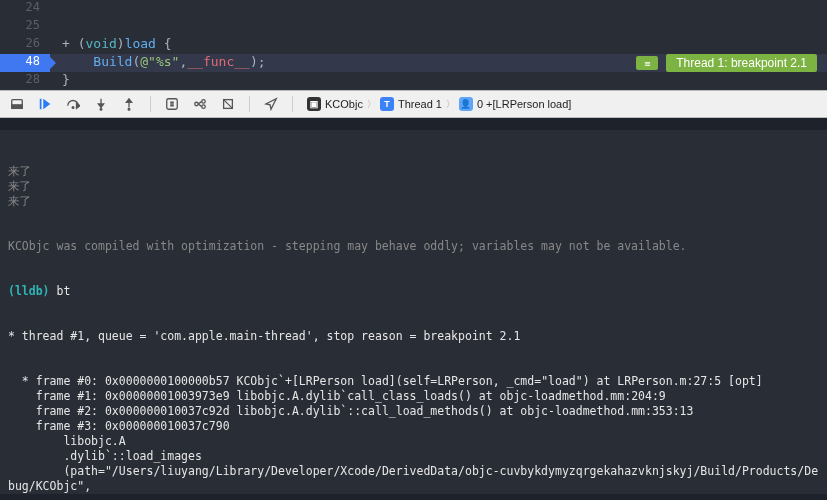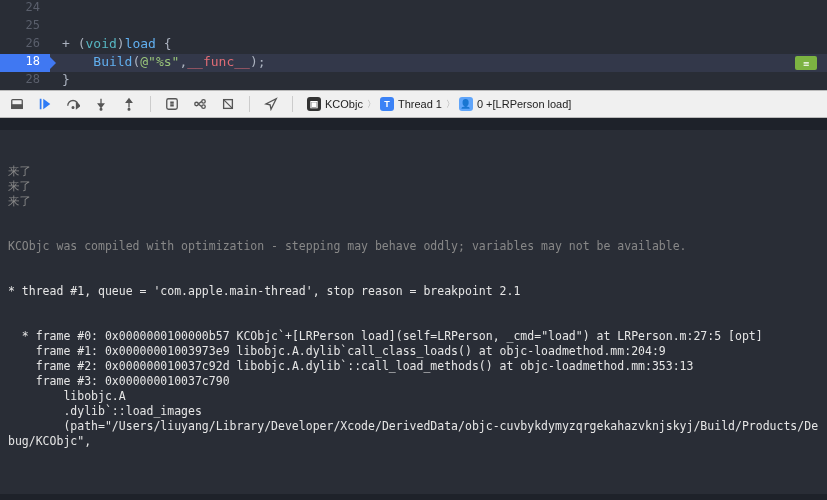--- a/index.html
+++ b/index.html
@@ -43,24 +43,25 @@
       </div>
       <div class="code-row">
         <div class="gutter">25</div>
         <div class="code"></div>
       </div>
       <div class="code-row">
         <div class="gutter">26</div>
         <div class="code"><span class="k-punct">+ (</span><span class="k-kw">void</span><span class="k-punct">)</span><span class="k-fn">load</span> <span class="k-punct">{</span></div>
       </div>
       <div class="code-row active">
-        <div class="gutter bp-arrow">18</div>
+        <div class="gutter bp-arrow">48</div>
         <div class="code">    <span class="k-fn">Build</span><span class="k-punct">(</span><span class="k-str">@"%s"</span><span class="k-punct">,</span><span class="k-id">__func__</span><span class="k-punct">);</span></div>
         <div class="thread-badge">
           <span class="green-tag">≡</span>
+          <span class="thread-label">Thread 1: breakpoint 2.1</span>
         </div>
       </div>
       <div class="code-row">
         <div class="gutter">28</div>
         <div class="code"><span class="k-punct">}</span></div>
       </div>
     </div>
 </div>
 
 <div class="toolbar">
@@ -134,16 +135,17 @@
     <span>Thread 1</span>
     <span class="chevron">〉</span>
     <span class="crumb-icon ci-blue2">👤</span>
     <span>0 +[LRPerson load]</span>
   </div>
 </div>
 
 <div class="console">
   <div id="pre-lines" class="lines-block"><div class="dim">来了</div><div class="dim">来了</div><div class="dim">来了</div></div>
   <div class="dim">KCObjc was compiled with optimization - stepping may behave oddly; variables may not be available.</div>
+  <div><span class="teal">(lldb) </span><span class="white">bt</span></div>
   <div class="white">* thread #1, queue = 'com.apple.main-thread', stop reason = breakpoint 2.1</div>
   <div id="frames" class="white lines-block"><div>  * frame #0: 0x0000000100000b57 KCObjc`+[LRPerson load](self=LRPerson, _cmd="load") at LRPerson.m:27:5 [opt]</div><div>    frame #1: 0x00000001003973e9 libobjc.A.dylib`call_class_loads() at objc-loadmethod.mm:204:9</div><div>    frame #2: 0x000000010037c92d libobjc.A.dylib`::call_load_methods() at objc-loadmethod.mm:353:13</div><div>    frame #3: 0x000000010037c790</div><div>        libobjc.A</div><div>        .dylib`::load_images</div><div>        (path="/Users/liuyang/Library/Developer/Xcode/DerivedData/objc-cuvbykdymyzqrgekahazvknjskyj/Build/Products/Debug/KCObjc",</div></div>
   
 </div>
 
 </body></html>

